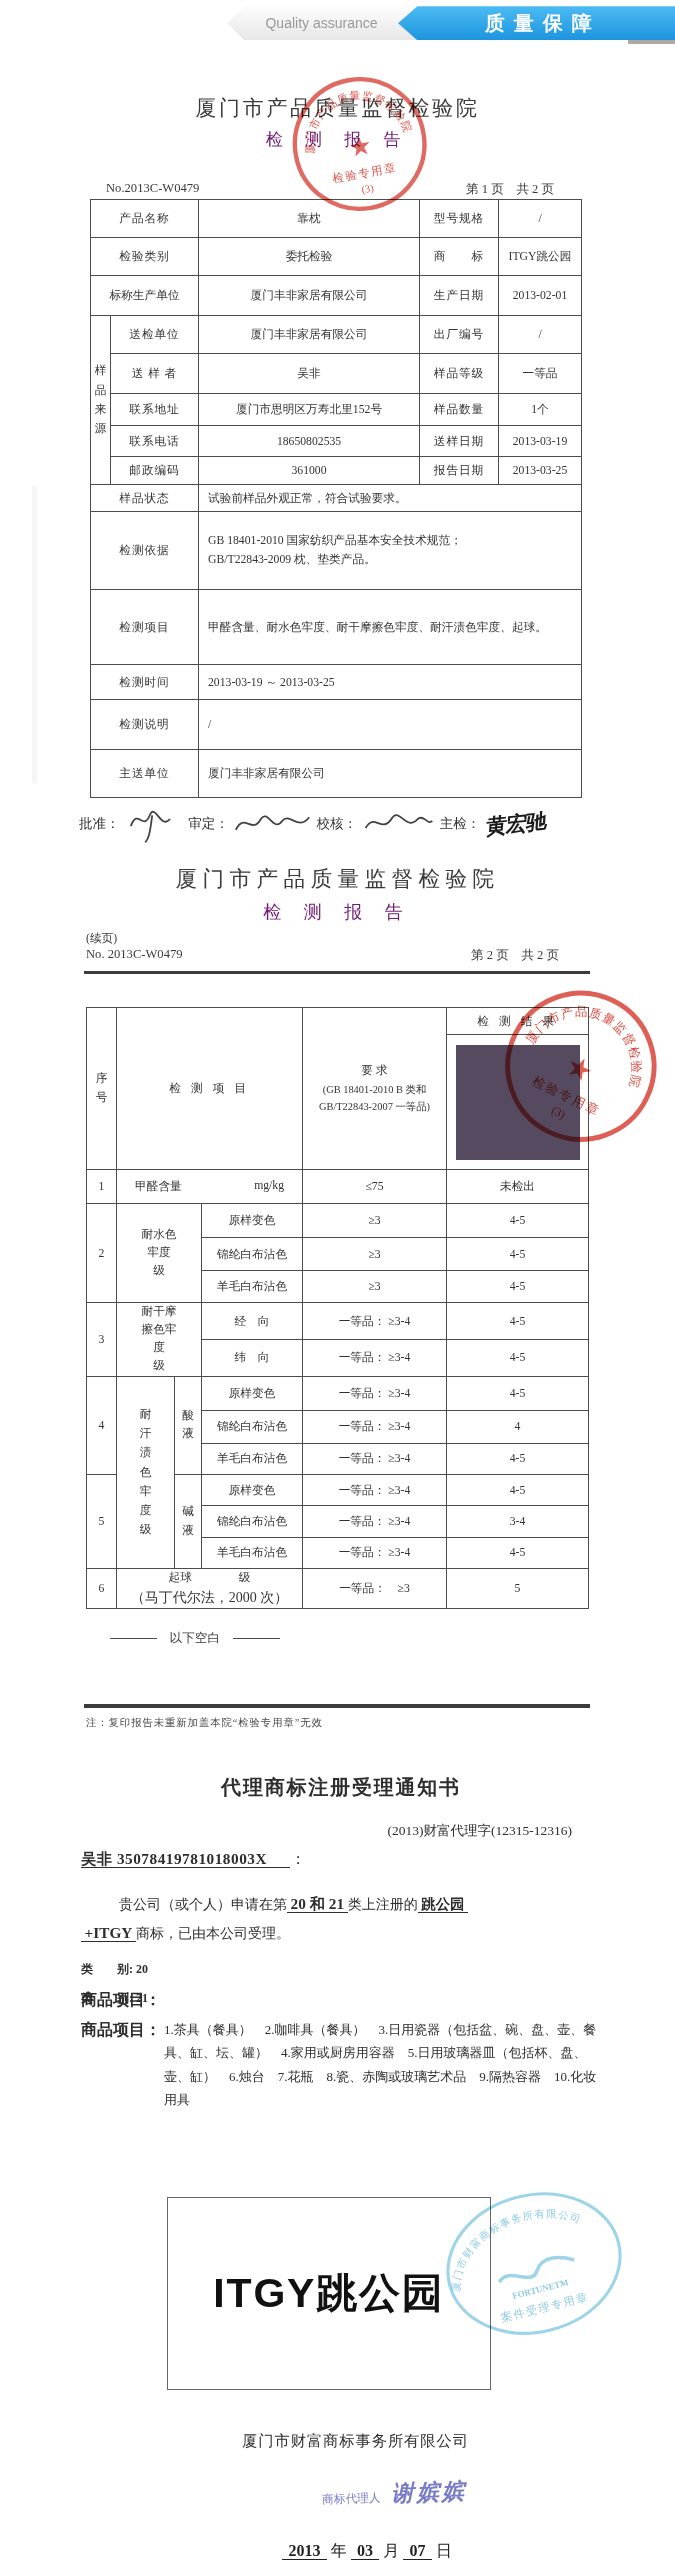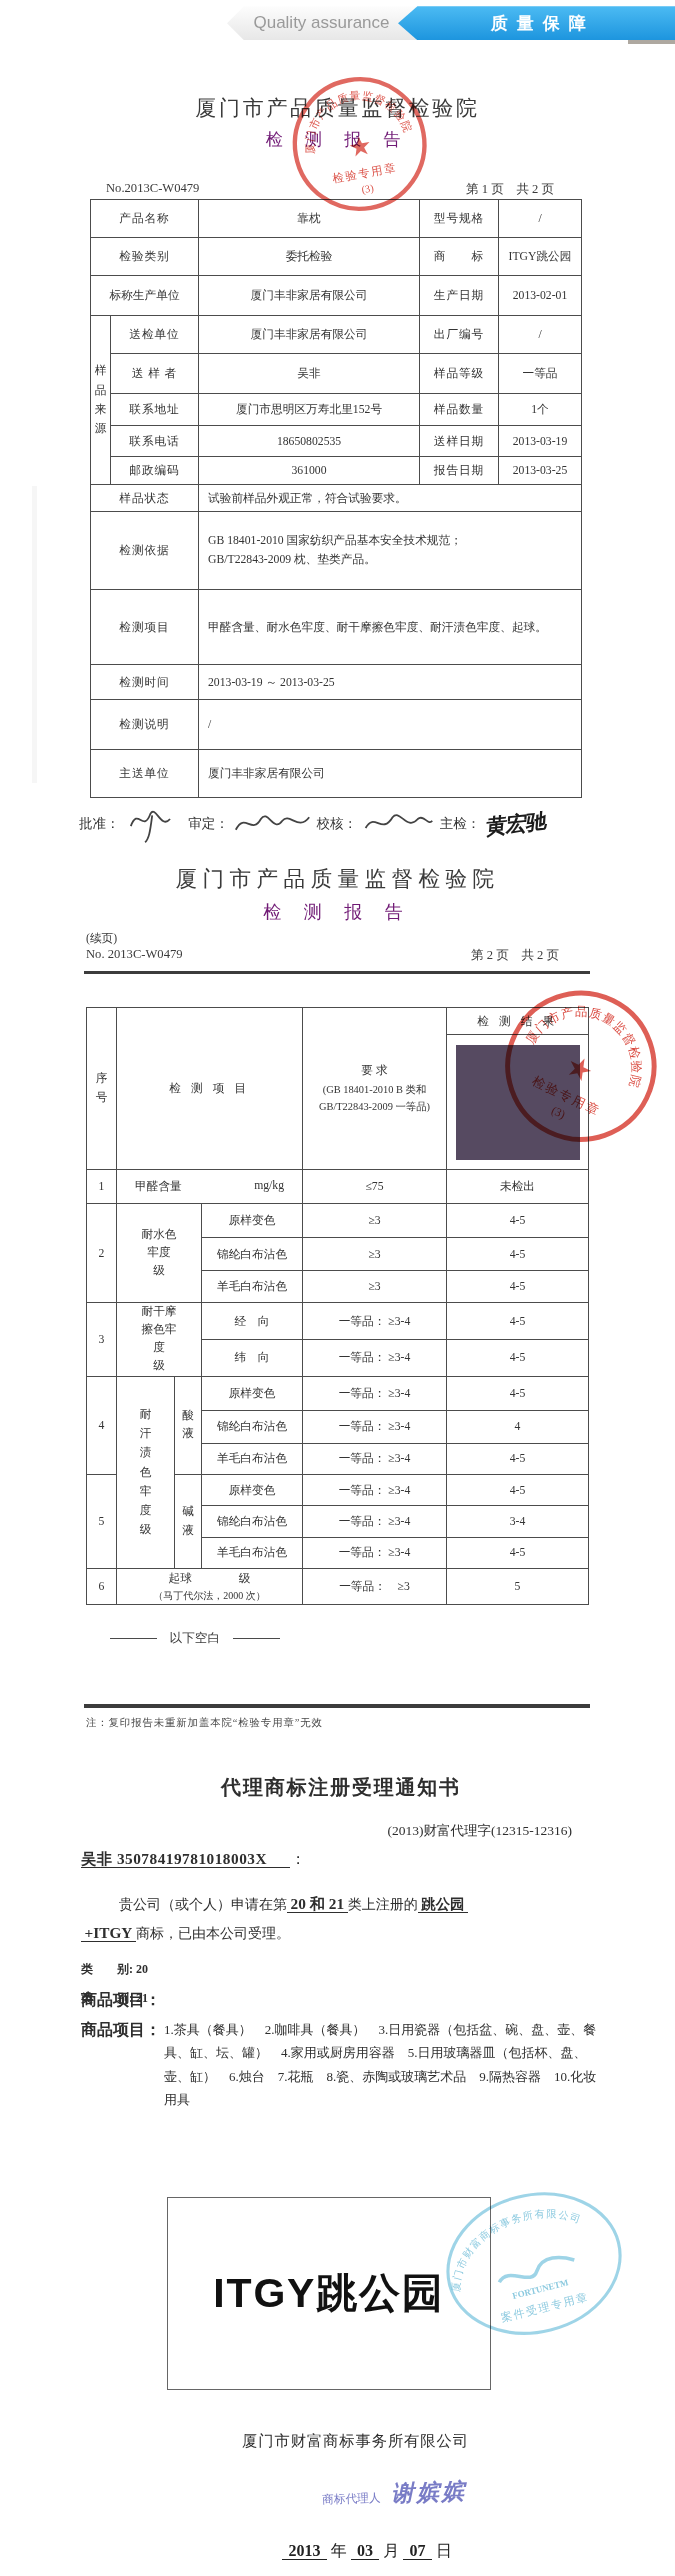--- a/index.html
+++ b/index.html
@@ -5,26 +5,26 @@
   html,body{margin:0;padding:0;background:#ffffff;}
   #page{position:relative;width:675px;height:2576px;background:#fff;overflow:hidden;
         font-family:"Liberation Serif","DejaVu Serif",serif;color:#333;}
   .abs{position:absolute;}
 
   
   .ribbon-gray{left:227px;top:6.3px;width:189px;height:34px;
     background:linear-gradient(#fdfdfd,#e7e7e7);
     clip-path:polygon(0 50%,9% 0,100% 0,100% 100%,9% 100%);
     display:flex;align-items:center;justify-content:center;z-index:1;
-    font-family:"Liberation Sans",sans-serif;font-size:17px;color:#9a9a9a;}
+    font-family:"Liberation Sans",sans-serif;font-size:14px;color:#9a9a9a;}
   .ribbon-blue{left:398px;top:6.3px;width:277px;height:34px;
     background:linear-gradient(#4cbbf3,#1d95de);
     clip-path:polygon(0 50%,7% 0,100% 0,100% 100%,7% 100%);
     display:flex;align-items:center;justify-content:center;z-index:2;
-    font-family:"Liberation Sans",sans-serif;font-size:17px;font-weight:bold;
+    font-family:"Liberation Sans",sans-serif;font-size:20px;font-weight:bold;
     color:#fff;letter-spacing:9px;padding-left:12.6px;box-sizing:border-box;}
   .ribbon-fold{right:0;top:39px;width:47px;height:4.5px;background:#6b6152;opacity:.55;z-index:0;}
 
   
   .inst{left:0;width:675px;text-align:center;font-size:21px;letter-spacing:2.7px;color:#3a3a3a;}
   .rept{left:0;width:675px;text-align:center;font-size:17px;letter-spacing:9px;color:#701a75;}
   .small-gray{font-size:11.7px;color:#3a3a3a;}
 
   
   table{border-collapse:collapse;table-layout:fixed;color:#343434;}
@@ -34,21 +34,21 @@
   .la{text-align:left;padding-left:9px;}
   .lbl{letter-spacing:0.9px;}
   .vcell div{width:14.4px;margin:0 auto;word-break:break-all;line-height:1.65;font-size:11.7px;}
   .vcell2 div{width:12.6px;margin:0 auto;word-break:break-all;line-height:1.6;font-size:11.7px;}
   .stack span{display:block;line-height:1.55;}
   .split{display:flex;justify-content:space-between;padding:0 18px;}
   .reqhead span{display:block;line-height:1.7;}
   .reqhead .sm{font-size:10.4px;}
   .swatch{width:124px;height:115px;margin:9px auto 7.2px auto;}
   .stack6 span{display:block;line-height:1.5;}
-  .stack6 .sm{font-size:10px;}
+  .stack6 .sm{font-size:14px;}
 
   
   .stamp{mix-blend-mode:multiply;}
   .stamp1{left:290px;top:74px;transform:rotate(-10deg);z-index:5;}
   .stamp2{left:501px;top:987px;transform:rotate(26deg);z-index:5;}
   .stampc{left:441px;top:2188px;transform:rotate(-14deg);z-index:5;opacity:.8;}
 
   
   .sigrow{left:79px;top:803px;width:518px;display:flex;align-items:center;gap:5.4px;font-size:13.5px;}
   .sigrow .lab{white-space:nowrap;}
@@ -246,21 +246,21 @@
       </colgroup>
     <tbody>
         <tr style="height:27px">
       <td rowspan="2" class="vcell2">
             <div>序号</div>
           </td>
       <td rowspan="2" colspan="3" style="letter-spacing:3.6px;">检 测 项 目</td>
       <td rowspan="2" class="reqhead">
         <span>要 求</span>
         <span class="sm">(GB 18401-2010 B 类和</span>
-        <span class="sm">GB/T22843-2009 一等品)</span>
+        <span class="sm">GB/T22843-2007 一等品)</span>
       </td>
       <td style="letter-spacing:3.6px;">检 测 结 果</td>
     </tr>
     <tr style="height:135px">
       <td>
         <div class="swatch" style="background:#564a61"></div>
       </td>
     </tr>
     <tr style="height:34px">
       <td>1</td>

